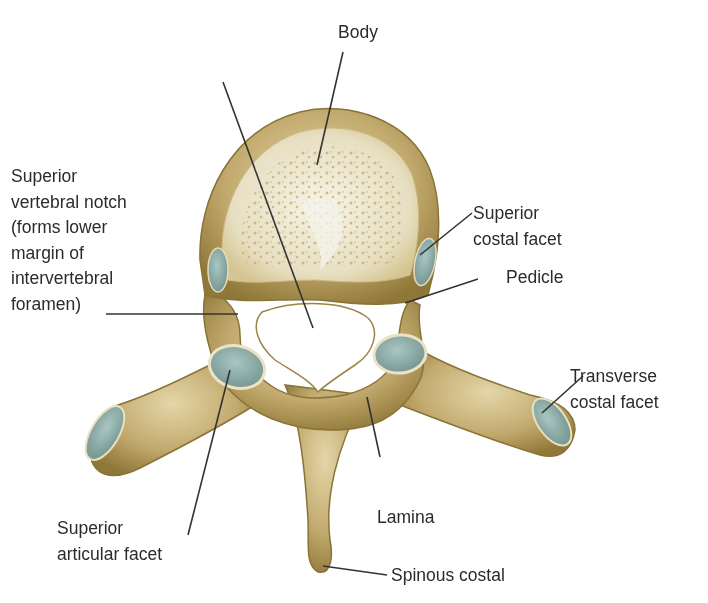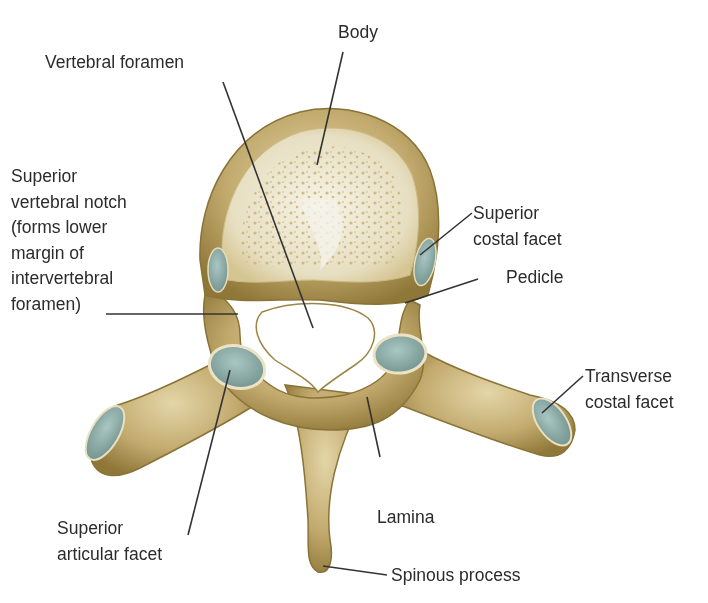--- a/index.html
+++ b/index.html
@@ -72,29 +72,28 @@
       <line x1="472" y1="213" x2="420" y2="255"></line>
       <line x1="478" y1="279" x2="405" y2="303"></line>
       <line x1="583" y1="376" x2="542" y2="413"></line>
       <line x1="380" y1="457" x2="367" y2="397"></line>
       <line x1="188" y1="535" x2="230" y2="370"></line>
       <line x1="387" y1="575" x2="323" y2="566"></line>
     </g>
   </svg>
 
   <div class="label" style="left:338px; top:20px;">Body</div>
-  <div class="label" style="left:45px; top:50px;">Vertebral foramen</div>
   <div class="label" style="left:11px; top:164px;">Superior
 vertebral notch
 (forms lower
 margin of
 intervertebral
 foramen)</div>
   <div class="label" style="left:473px; top:201px;">Superior
 costal facet</div>
   <div class="label" style="left:482px; top:265px;margin-left:24px;">Pedicle</div>
-  <div class="label" style="left:585px; top:364px;">Transverse
+  <div class="label" style="left:570px; top:364px;">Transverse
 costal facet</div>
   <div class="label" style="left:377px; top:466px;margin-top:39px;">Lamina</div>
   <div class="label" style="left:57px; top:516px;">Superior
 articular facet</div>
-  <div class="label" style="left:391px; top:563px;">Spinous process</div>
+  <div class="label" style="left:391px; top:563px;">Spinous costal</div>
 </div>
 
 </body></html>

